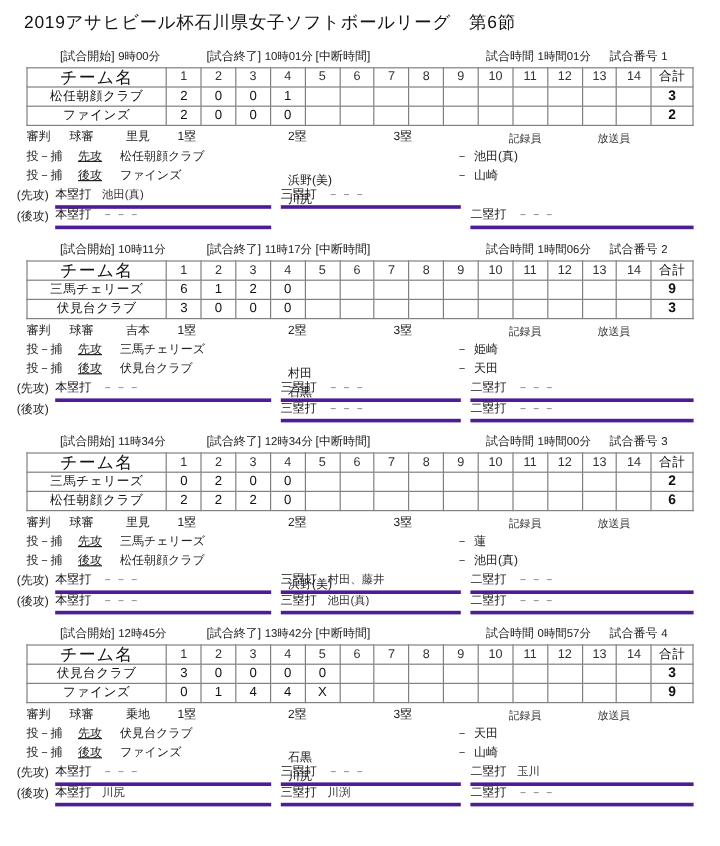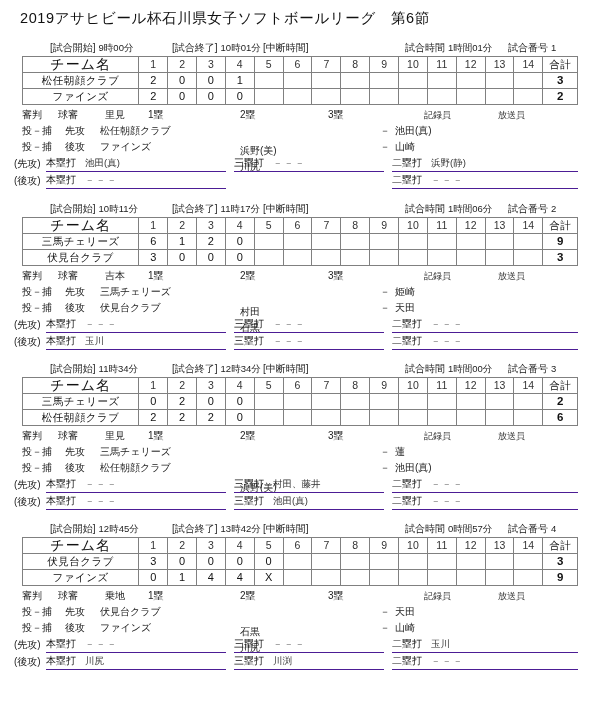--- a/index.html
+++ b/index.html
@@ -122,21 +122,21 @@
   .o-plateV  { left: 105px; }
   .o-b1      { left: 148px; }
   .o-b2      { left: 240px; }
   .o-b3      { left: 328px; }
   .o-scorer  { left: 412px; margin-left: 12px; }
   .o-anno    { left: 498px; }
   .o-small   { font-size: 9px; color: #333; }
 
   
   .b-label   { left: 22px; }
-  .b-side    { left: 65px; }
+  .b-side    { left: 65px; text-decoration: underline; }
   .b-team    { left: 100px; }
   .b-pitch   { left: 240px; margin-top: 20px; }
   .b-dash    { left: 380px; }
   .b-catch   { left: 395px; }
 
   
   .hit-row {
     position: relative;
     height: 17px;
     white-space: nowrap;
@@ -146,21 +146,21 @@
     position: absolute;
     left: 14px;
     top: 0;
     line-height: 17px;
     font-size: 10px;
   }
   .hit-group {
     position: absolute;
     top: 0;
     height: 16px;
-    border-bottom: 1px solid #4c1d95;
+    border-bottom: 3px solid #4c1d95;
     text-decoration: underline;
   }
   .hg-hr  { left: 46px;  width: 180px; }
   .hg-3b  { left: 234px; width: 150px; }
   .hg-2b  { left: 392px; width: 186px; }
   .hit-label {
     display: inline-block;
     line-height: 16px;
     font-size: 10px;
     color: #111;
@@ -290,21 +290,20 @@
             <span class="dcell b-side">後攻</span>
             <span class="dcell b-team">ファインズ</span>
             <span class="dcell b-pitch">川尻</span>
             <span class="dcell b-dash">－</span>
             <span class="dcell b-catch">山崎</span>
           </div>
           <div class="hit-row">
             <span class="hit-side">(先攻)</span>
             <span class="hit-group hg-hr"><span class="hit-label">本塁打</span><span class="hit-value">池田(真)</span></span>
             <span class="hit-group hg-3b"><span class="hit-label">三塁打</span><span class="hit-value empty">－－－</span></span>
-            <span class="hit-group hg-2b"><span class="hit-label">二塁打</span><span class="hit-value">浜野(静)</span></span>
           </div>
           <div class="hit-row">
             <span class="hit-side">(後攻)</span>
             <span class="hit-group hg-hr"><span class="hit-label">本塁打</span><span class="hit-value empty">－－－</span></span>
             <span class="hit-group hg-2b"><span class="hit-label">二塁打</span><span class="hit-value empty">－－－</span></span>
           </div>
         </div>
       </div>
       <div class="game-block" style="top: 201px;">
         <div class="meta-row">
@@ -418,21 +417,20 @@
             <span class="dcell b-catch">天田</span>
           </div>
           <div class="hit-row">
             <span class="hit-side">(先攻)</span>
             <span class="hit-group hg-hr"><span class="hit-label">本塁打</span><span class="hit-value empty">－－－</span></span>
             <span class="hit-group hg-3b"><span class="hit-label">三塁打</span><span class="hit-value empty">－－－</span></span>
             <span class="hit-group hg-2b"><span class="hit-label">二塁打</span><span class="hit-value empty">－－－</span></span>
           </div>
           <div class="hit-row">
             <span class="hit-side">(後攻)</span>
-            <span class="hit-group hg-hr"><span class="hit-label">本塁打</span><span class="hit-value">玉川</span></span>
             <span class="hit-group hg-3b"><span class="hit-label">三塁打</span><span class="hit-value empty">－－－</span></span>
             <span class="hit-group hg-2b"><span class="hit-label">二塁打</span><span class="hit-value empty">－－－</span></span>
           </div>
         </div>
       </div>
       <div class="game-block" style="top: 361px;">
         <div class="meta-row">
           <span class="meta-item m-start"><span class="meta-label">[試合開始]</span><span class="meta-value">11時34分</span></span>
           <span class="meta-item m-end"><span class="meta-label">[試合終了]</span><span class="meta-value">12時34分</span></span>
           <span class="meta-item m-break"><span class="meta-label">[中断時間]</span><span class="meta-value"></span></span>

